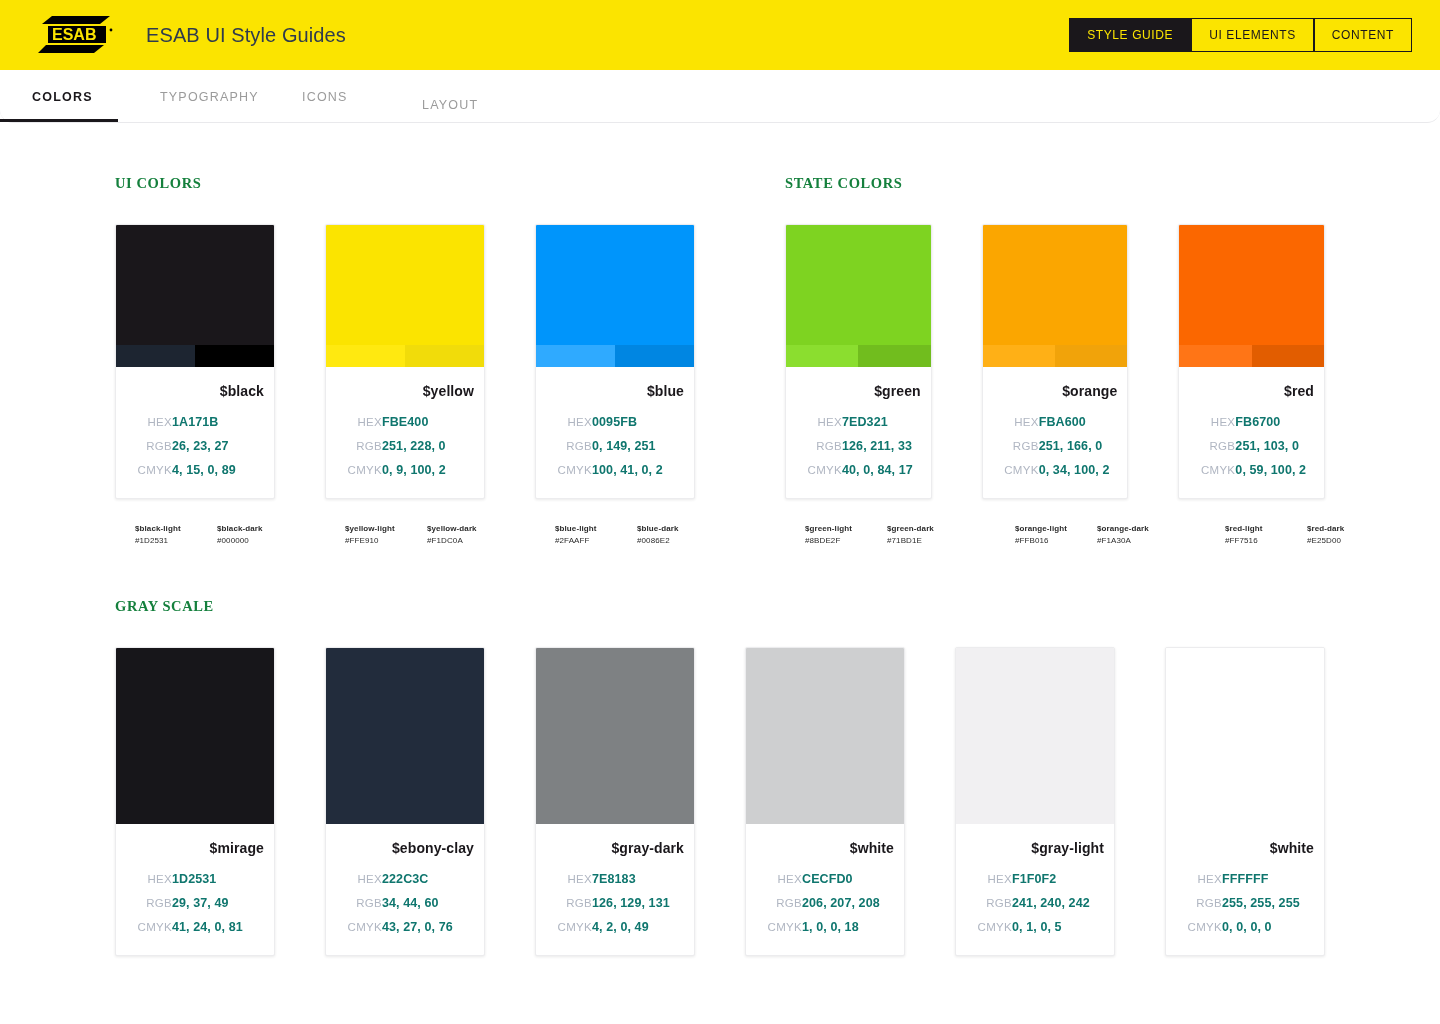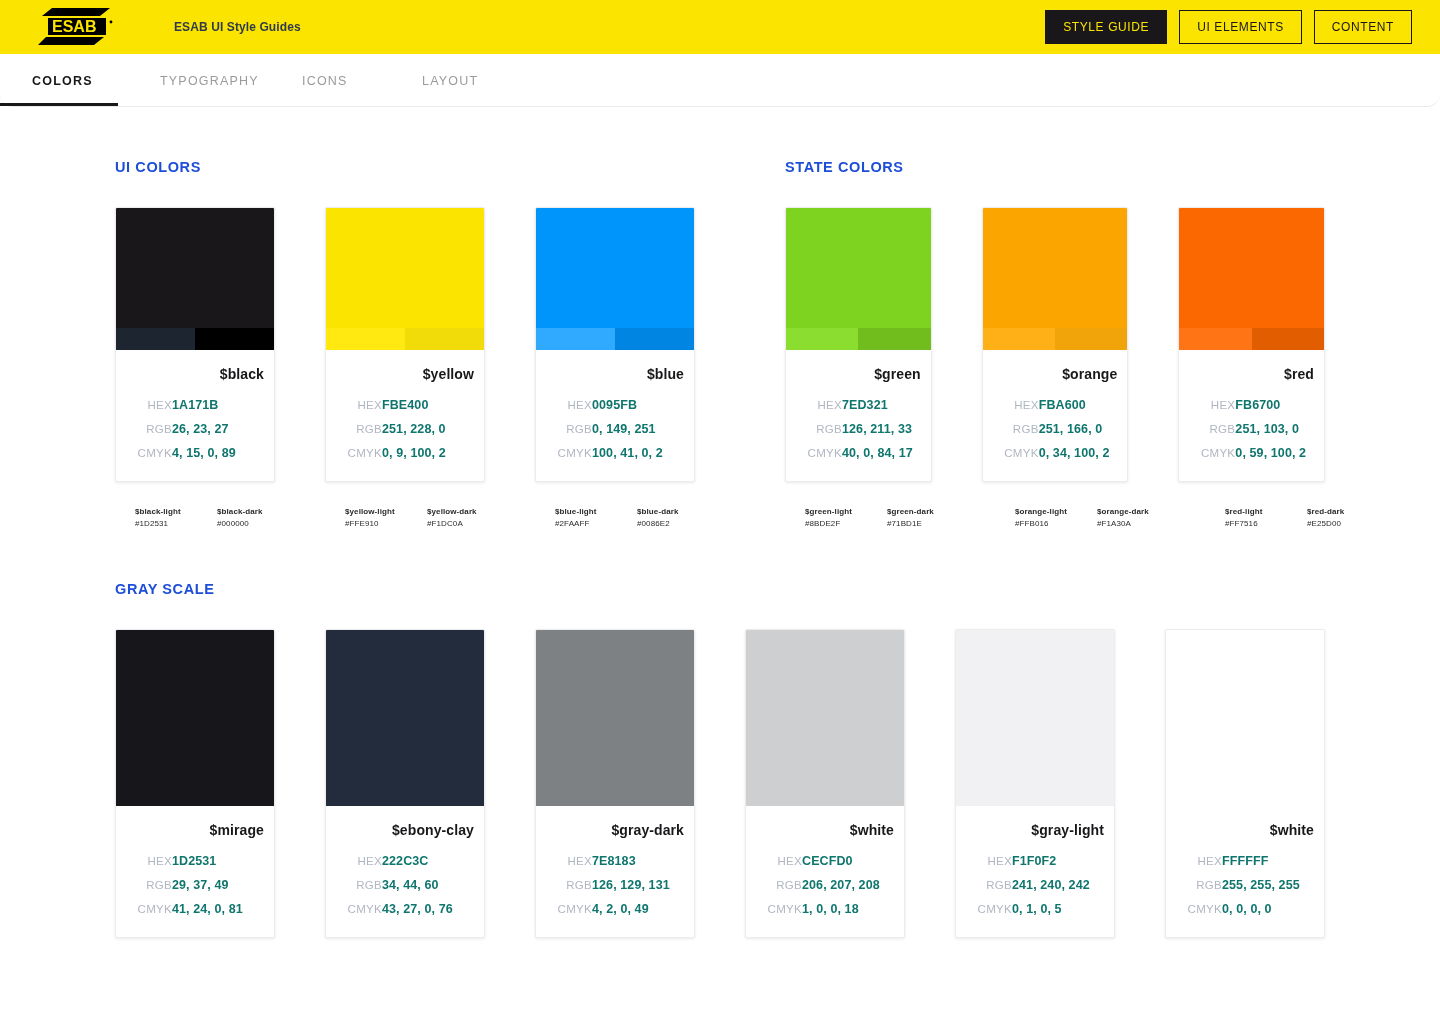--- a/index.html
+++ b/index.html
@@ -6,46 +6,45 @@
   html, body {
     width: 1440px;
     height: 1024px;
     background: #ffffff;
     font-family: "Liberation Sans", sans-serif;
     overflow: hidden;
   }
 
   
   .header {
-    height: 54px;
+    height: 70px;
     background: #FBE400;
     display: flex;
     align-items: center;
     padding: 0 28px 0 38px;
     position: relative;
   }
   .logo {
     width: 80px;
     height: 44px;
     position: relative;
     flex: 0 0 auto;
   }
   .logo svg { display: block; }
   .header-title {
-    font-size: 12px;
-    font-weight: bold;
+    font-size: 20px;
+    font-weight: normal;
     color: #2f3b4d;
-    margin-left: 56px;
+    margin-left: 28px;
     letter-spacing: 0.1px;
   }
   .header-actions {
     margin-left: auto;
     display: flex;
     align-items: center;
-    gap: 12px;
     border-radius: 6px;
   }
   .hbtn {
     font-size: 12px;
     letter-spacing: 0.6px;
     padding: 10px 17px;
     border: 1px solid #1A171B;
     background: transparent;
     color: #1A171B;
     cursor: pointer;
@@ -75,21 +74,21 @@
     color: #9b9b9b;
     padding: 20px 0 0 0;
     cursor: pointer;
     position: relative;
     font-weight: normal;
     height: 53px;
   }
   .tab-0 { margin-left: 32px; width: 86px; }
   .tab-1 { margin-left: 42px; width: 110px; }
   .tab-2 { margin-left: 32px; width: 70px; }
-  .tab-3 { margin-left: 50px; width: 80px; }
+  .tab-3 { margin-left: 50px; width: 80px; margin-top: 8px; }
   .tab.active { color: #1A171B; font-weight: bold; }
   .tab-underline {
     position: absolute;
     left: 0;
     bottom: 0;
     width: 118px;
     height: 3px;
     background: #1A171B;
   }
 
@@ -103,23 +102,24 @@
     display: flex;
   }
   .col { width: 630px; }
   .col-left { margin-left: 115px; }
   .col-right { margin-left: 0px; padding-left: 40px; }
 
   .section-title {
     font-size: 14.5px;
     font-weight: bold;
     letter-spacing: 0.6px;
-    color: #1d4ed8;
+    color: #15803d;
     margin-top: 52px;
     margin-bottom: 0;
+    font-family: Liberation Serif, serif;
   }
 
   .cards {
     display: flex;
     margin-top: 32px;
     text-align: right;
   }
   .card {
     width: 160px;
     margin-right: 50px;

